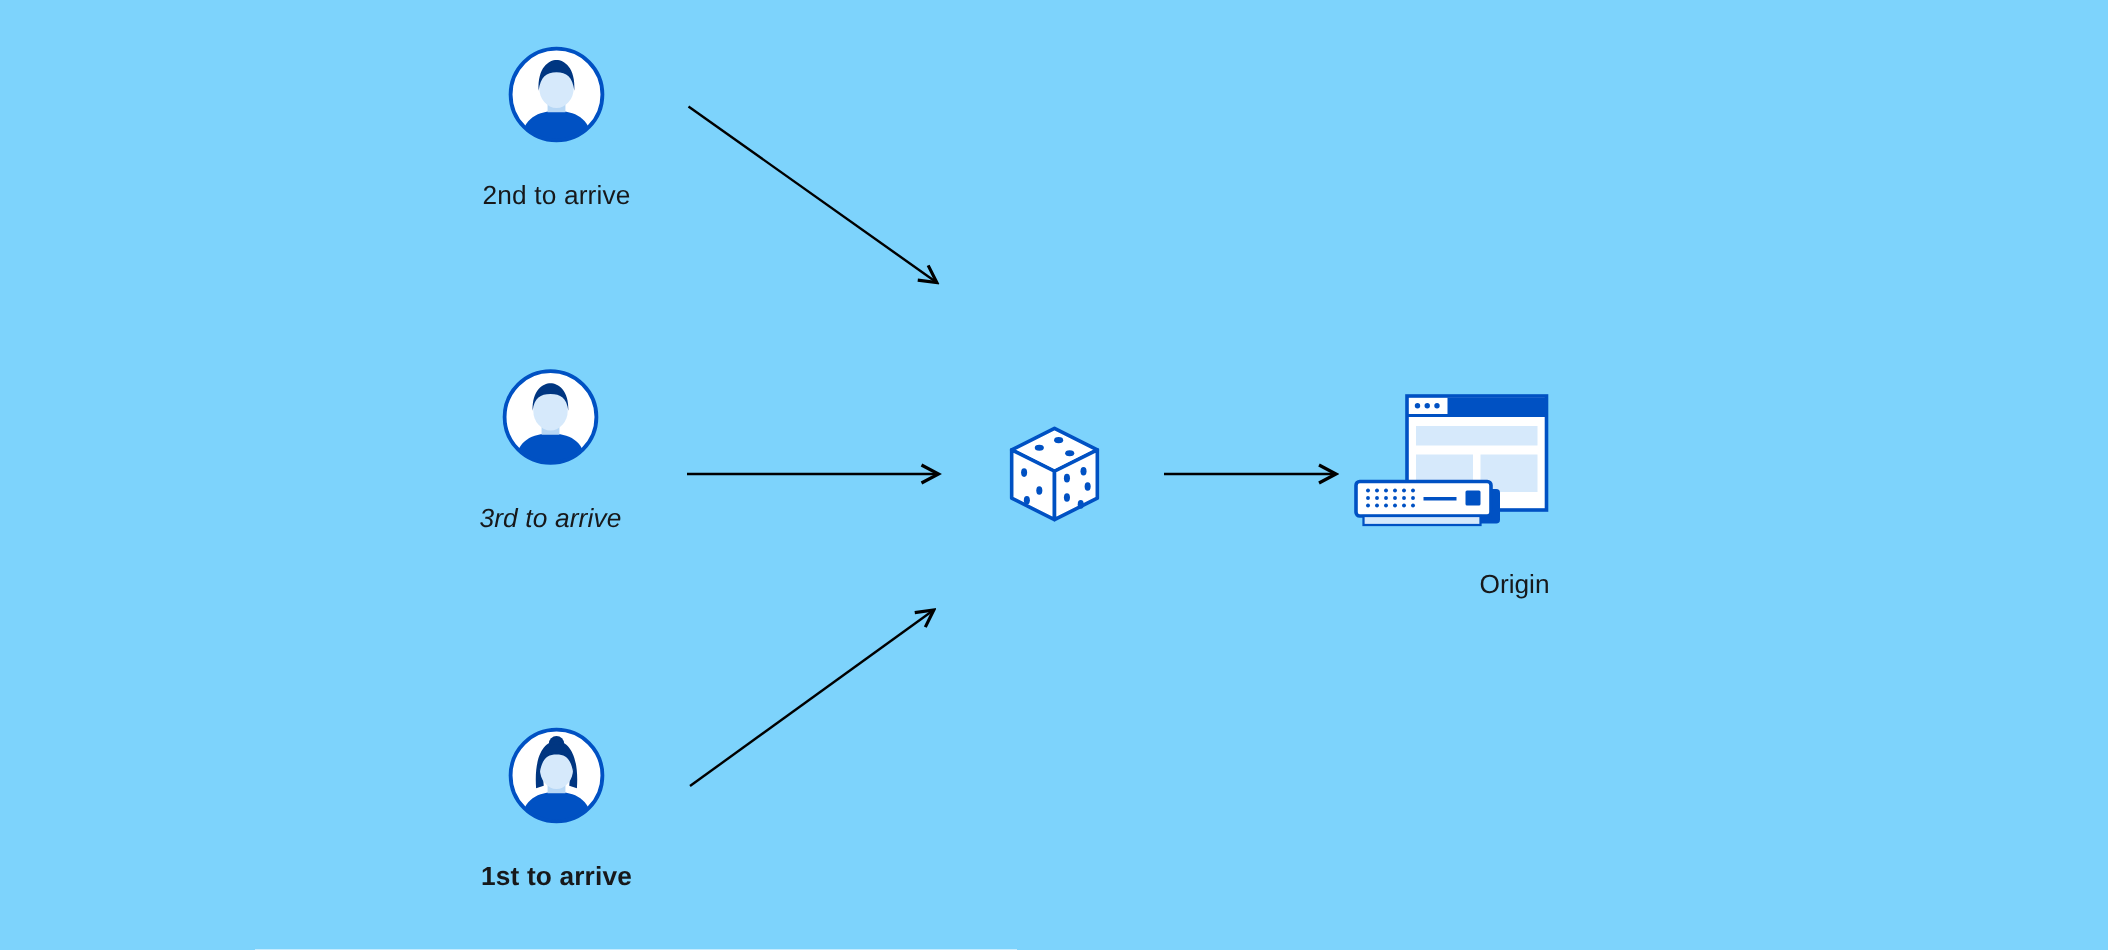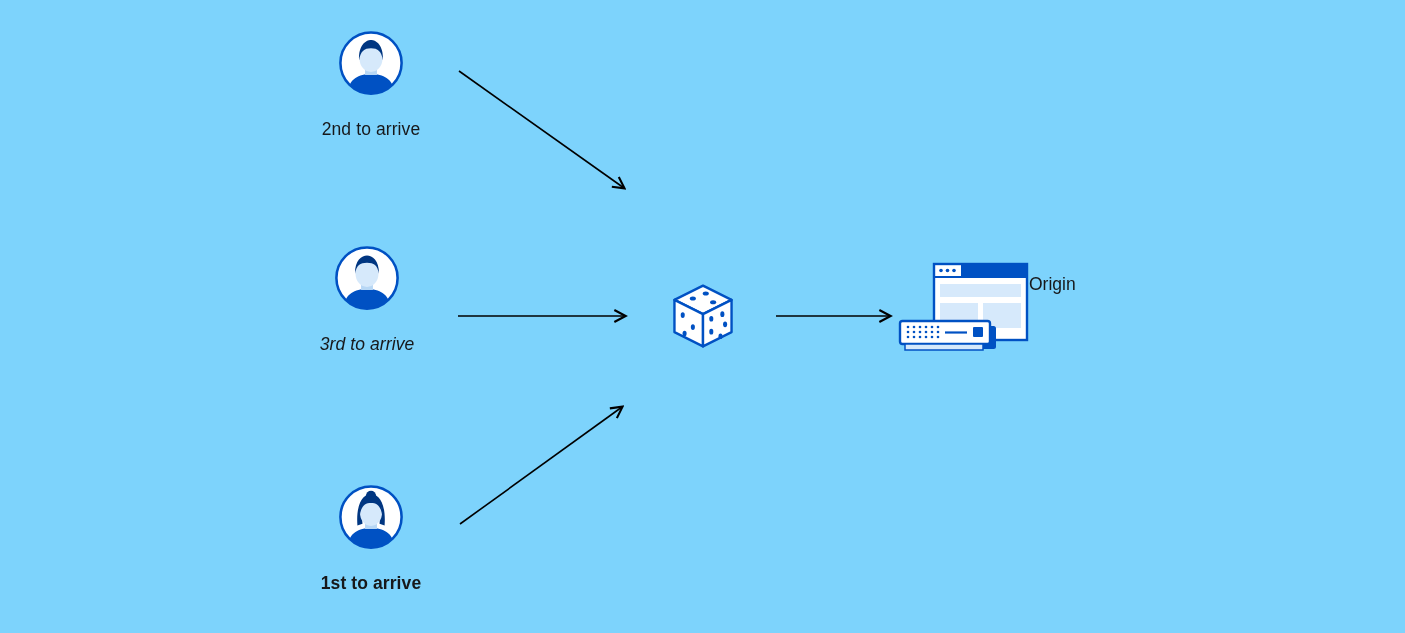--- a/index.html
+++ b/index.html
@@ -41,22 +41,22 @@
     top: 281px;
     width: 70px;
     height: 70px;
   }
   .origin-wrap {
     position: absolute;
     left: 897px;
     top: 262px;
     width: 136px;
     display: flex;
-    flex-direction: row;
-    align-items: flex-start;
+    flex-direction: column;
+    align-items: flex-end;
   }
   .origin-wrap .label {
     margin-top: 12px;
     font-size: 17.5px;
     color: #17181a;
     white-space: nowrap;
   }
   .node-client-2nd { left: 286px; top: 29px; }
   .node-client-3rd { left: 282px; top: 244px; font-style: italic; }
   .node-client-1st { left: 286px; top: 483px; font-weight: bold; }

